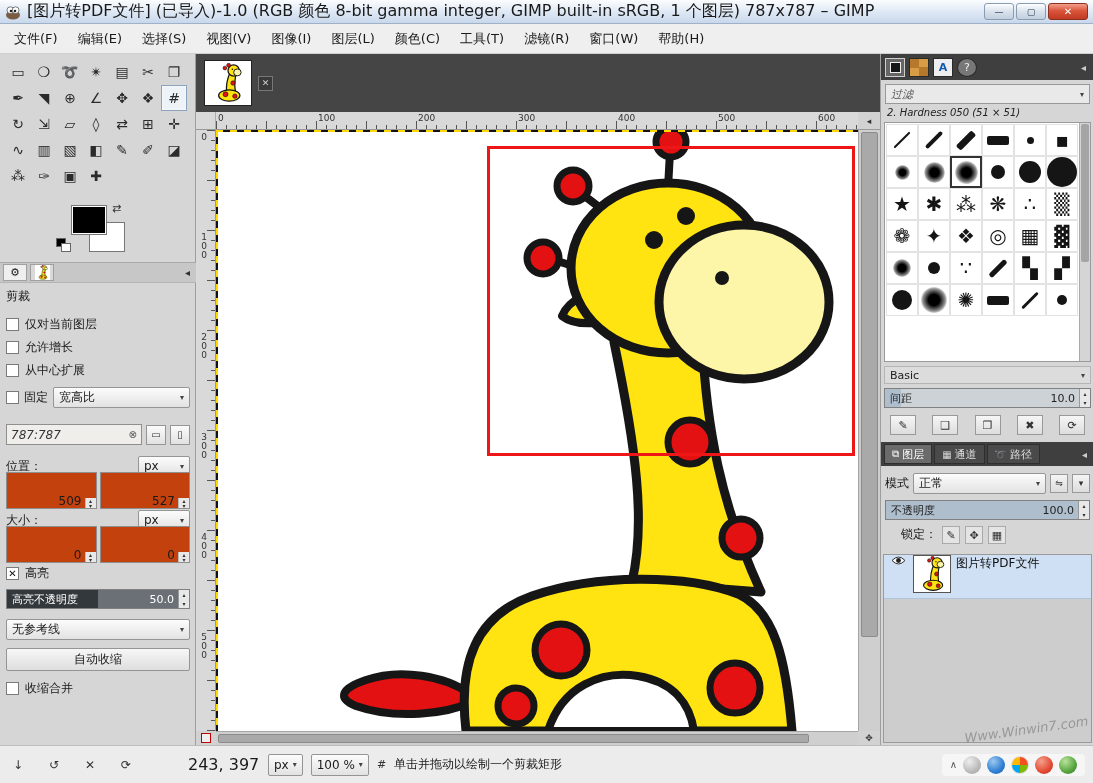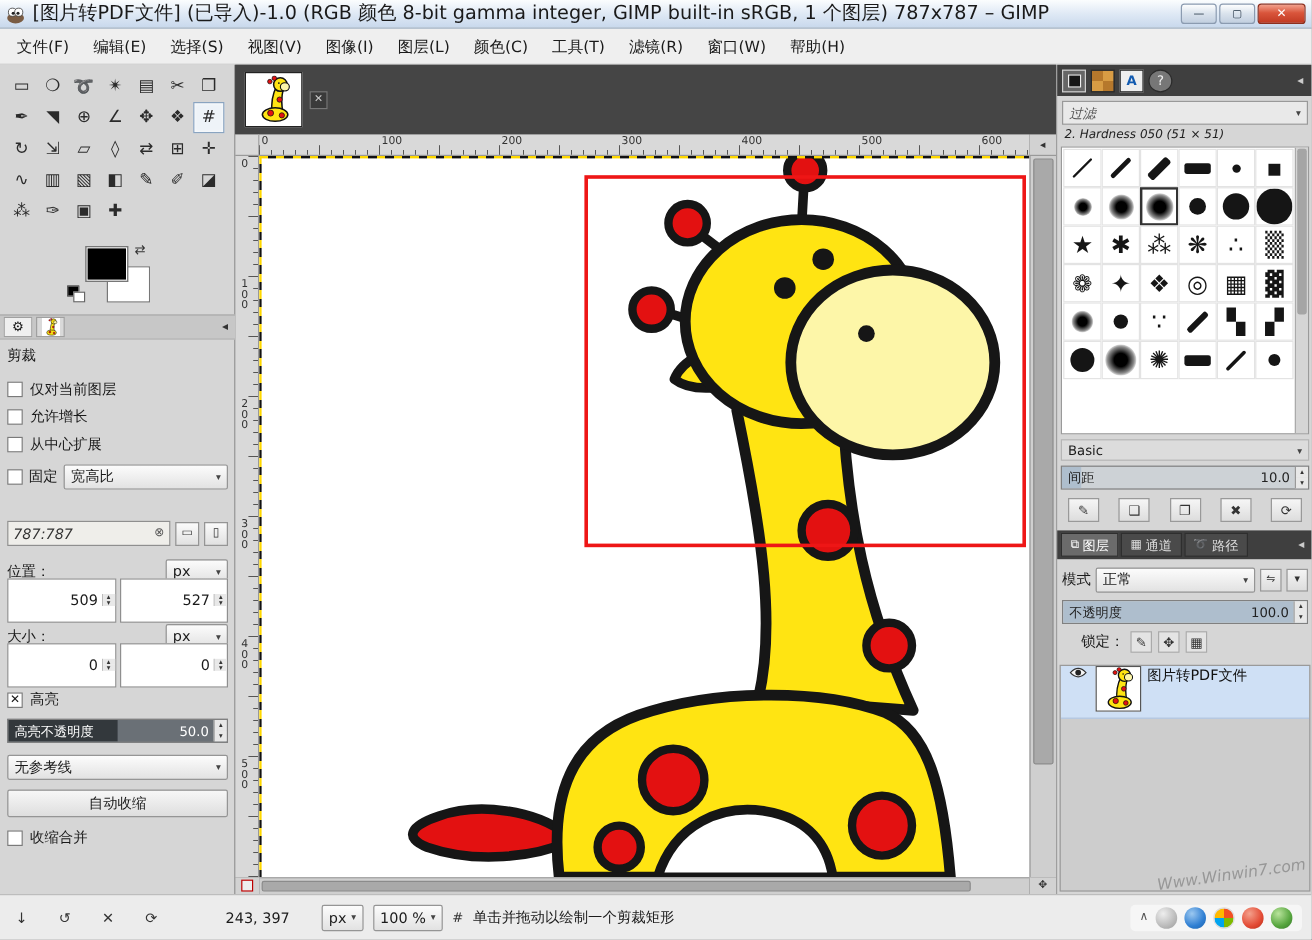--- a/index.html
+++ b/index.html
@@ -46,30 +46,30 @@
 .opt-title{font-size:12px;margin-bottom:8px}
 .optrow{display:flex;align-items:center;gap:6px;height:23px}
 .cb{width:13px;height:13px;background:#fff;border:1px solid #7a7a7a;font-size:10px;line-height:11px;text-align:center;color:#111;flex:none}
 .ol{font-size:12px}
 .fixedrow{display:flex;align-items:center;gap:5px;height:27px;margin-top:2px}
 .combo{display:inline-flex;align-items:center;justify-content:space-between;gap:4px;
   background:linear-gradient(#fcfcfc,#e2e2e2);border:1px solid #959595;border-radius:2px;
   height:21px;padding:0 5px;font-size:12px}
 .chev{font-style:normal;font-size:8px;color:#444}
 .fixedrow .combo{flex:1}
-.entryrow{display:flex;align-items:center;gap:4px;height:27px;margin-top:20px}
+.entryrow{display:flex;align-items:center;gap:4px;height:27px;margin-top:10px}
 .entry{flex:1;height:21px;background:#efeeea;border:1px solid #8f8f8f;display:flex;align-items:center;gap:4px;padding:0 4px;font-style:italic;color:#333}
 .entry .clr{margin-left:auto;font-style:normal;font-size:10px;color:#555}
 .sqbtn{width:20px;height:20px;border:1px solid #959595;background:linear-gradient(#fbfbfb,#e1e1e1);
   display:flex;align-items:center;justify-content:center;font-size:10px;color:#333}
 .lblrow{display:flex;align-items:center;justify-content:space-between;height:24px;margin-top:6px}
 .lbl{font-size:12px}
 .lblrow .combo{width:52px;height:20px}
 .spinrow{display:flex;align-items:center;gap:3px;height:24px}
-.spin{flex:1;height:37px;background:#ffffff;border:1px solid #8f8f8f;display:flex;align-items:center}
+.spin{flex:1;height:37px;background:#c2410c;border:1px solid #8f8f8f;display:flex;align-items:flex-end}
 .sval{flex:1;display:flex;align-items:center;justify-content:flex-end;padding-right:3px;font-size:12px}
 .sarr{width:11px;display:flex;flex-direction:column;border-left:1px solid #bbb}
 .sarr i{flex:1;font-style:normal;font-size:6px;line-height:5px;display:flex;align-items:center;justify-content:center;color:#333;background:#e8e8e8}
 .spinscale{position:relative;height:20px;border:1px solid #808080;background:#6a7076;overflow:hidden;display:flex;align-items:center;margin-top:4px}
 .ssfill{position:absolute;left:0;top:0;bottom:0;background:#33383c}
 .sslabel{position:relative;margin-left:5px;font-size:11px;color:#fff;z-index:1}
 .ssval{position:relative;margin-left:auto;margin-right:15px;font-size:11px;color:#fff;z-index:1}
 .spinscale .sarr{position:absolute;right:0;top:0;bottom:0;background:#dcdcdc;border-left:1px solid #999}
 .spinscale.light{background:#cdd2d6}
 .spinscale.light .sslabel,.spinscale.light .ssval{color:#222}
@@ -158,21 +158,21 @@
 .lthumb{width:38px;height:38px;background:#fff;border:1px solid #555;display:flex;align-items:center;justify-content:center}
 .lthumb svg{width:36px;height:36px}
 .lname{font-size:12px;color:#111}
 .wm-text{position:absolute;right:4px;top:668px;font-size:13px;font-style:italic;color:#8a8a8a;opacity:.8;transform:rotate(-8deg);white-space:nowrap}
 
 
 .statusbar{position:absolute;left:0;top:745px;width:100%;height:38px;background:#ececec;border-top:1px solid #bdbdbd;
   display:flex;align-items:center;gap:8px;padding:0 8px}
 .presets{display:flex;gap:16px;width:172px;flex:none}
 .pbtn{width:20px;height:20px;display:flex;align-items:center;justify-content:center;font-size:12px;color:#333}
-.pos{width:72px;font-size:12px;flex:none}
+.pos{width:72px;font-size:16px;flex:none}
 .sbc{height:22px;flex:none}
 .msgicon{font-size:11px;color:#333;flex:none}
 .msg{font-size:12px;white-space:nowrap;overflow:hidden}
 .taskcluster{margin-left:auto;display:flex;align-items:center;gap:6px;background:rgba(255,255,255,.5);border-radius:4px;padding:2px 8px;flex:none}
 .tchev{color:#555;font-size:10px}
 .tico{width:18px;height:18px;border-radius:50%}
 .tico.gray{background:radial-gradient(circle at 35% 30%,#eee,#999)}
 .tico.blue{background:radial-gradient(circle at 35% 30%,#9cc8f0,#2f7fd3 60%,#1b5fa8)}
 .tico.orb{background:conic-gradient(#f25022 0 25%,#7fba00 0 50%,#00a4ef 0 75%,#ffb900 0);border:1px solid #ddd}
 .tico.red{background:radial-gradient(circle at 35% 30%,#f4a08c,#e34b35 60%,#b52a16)}

